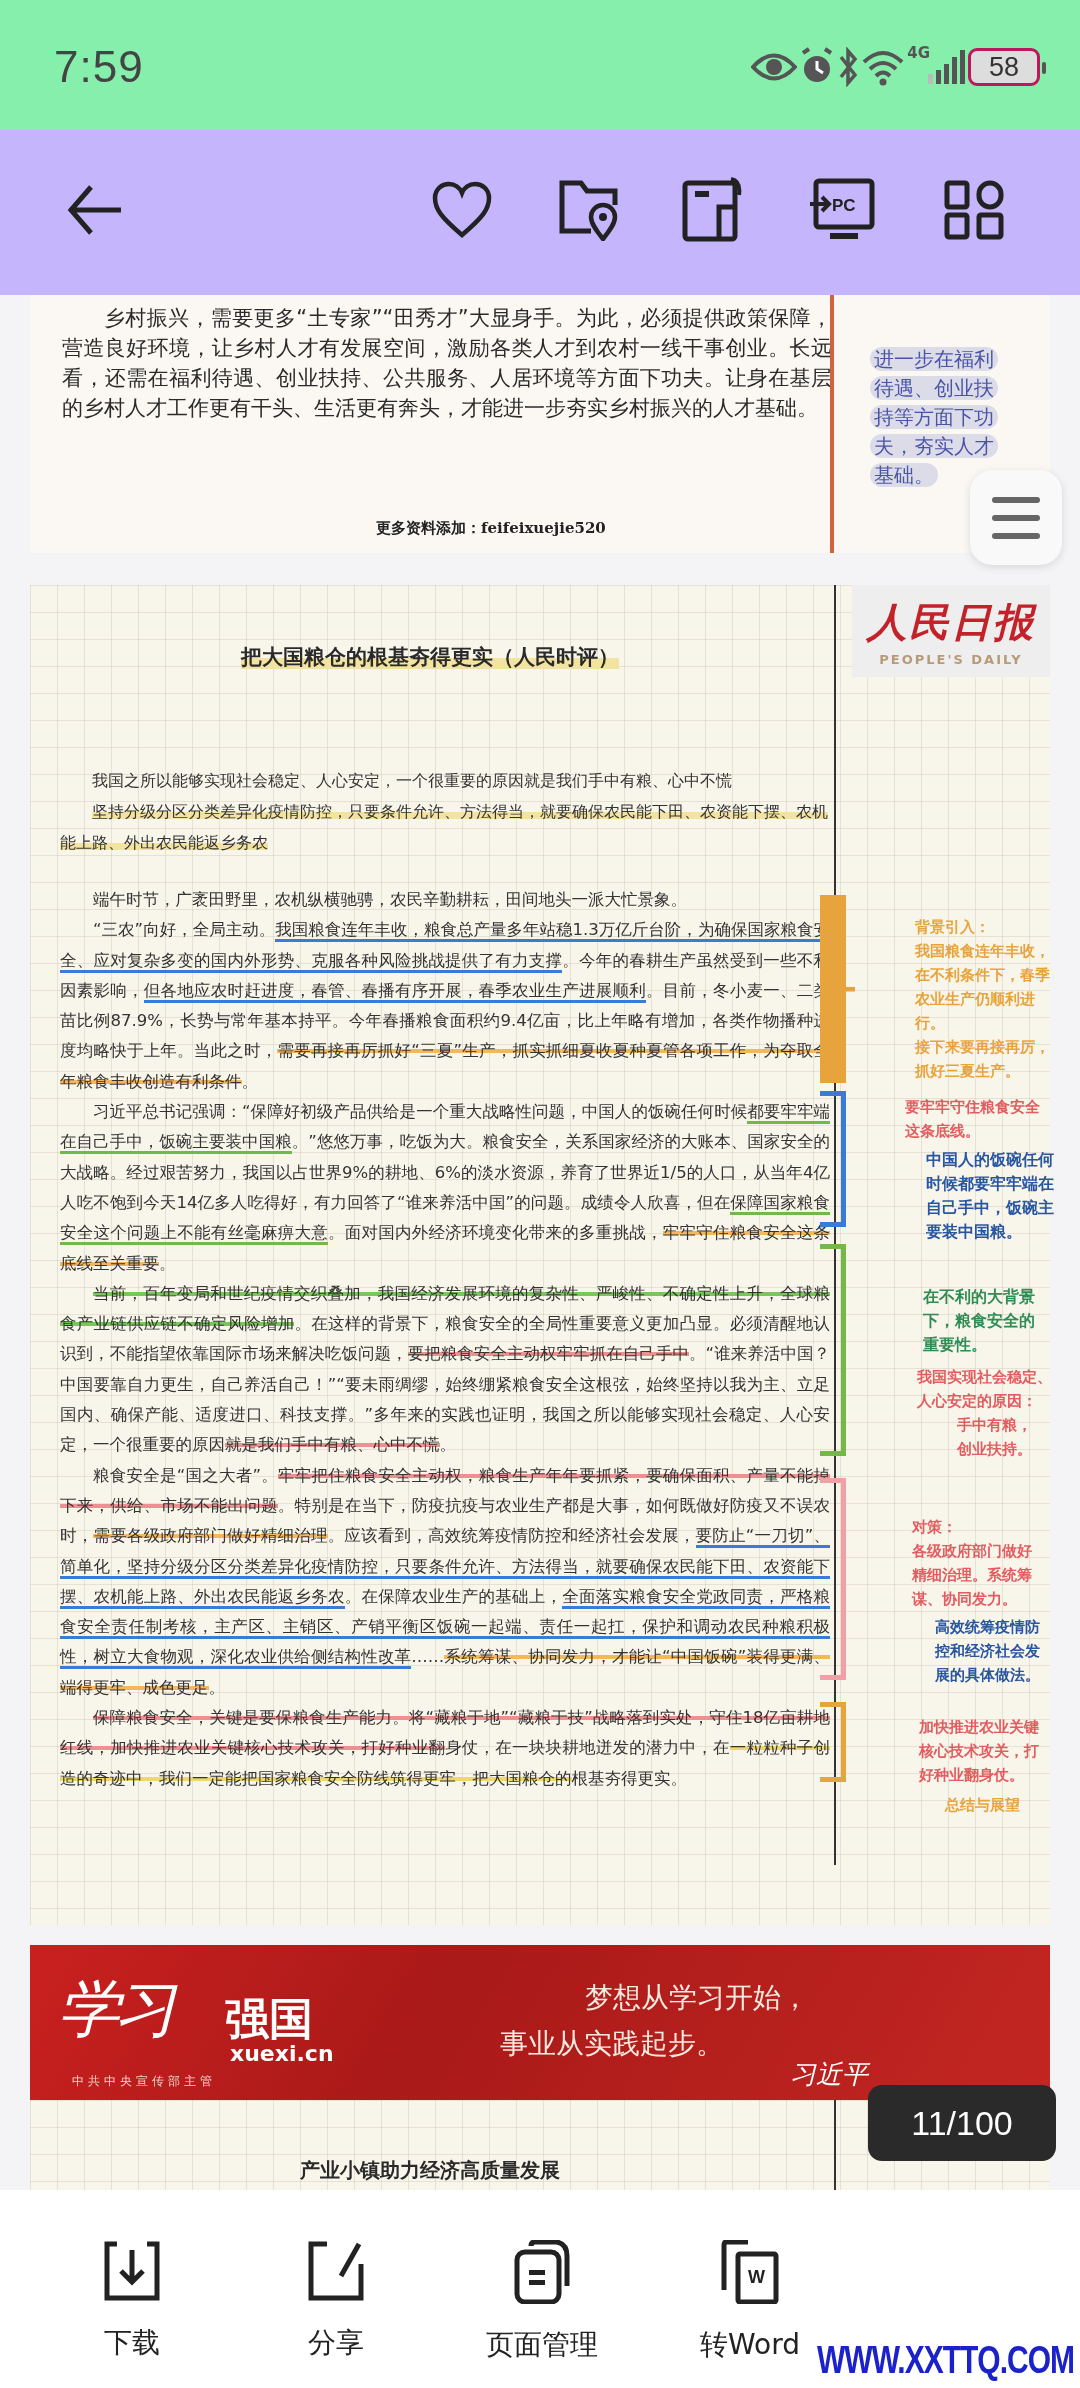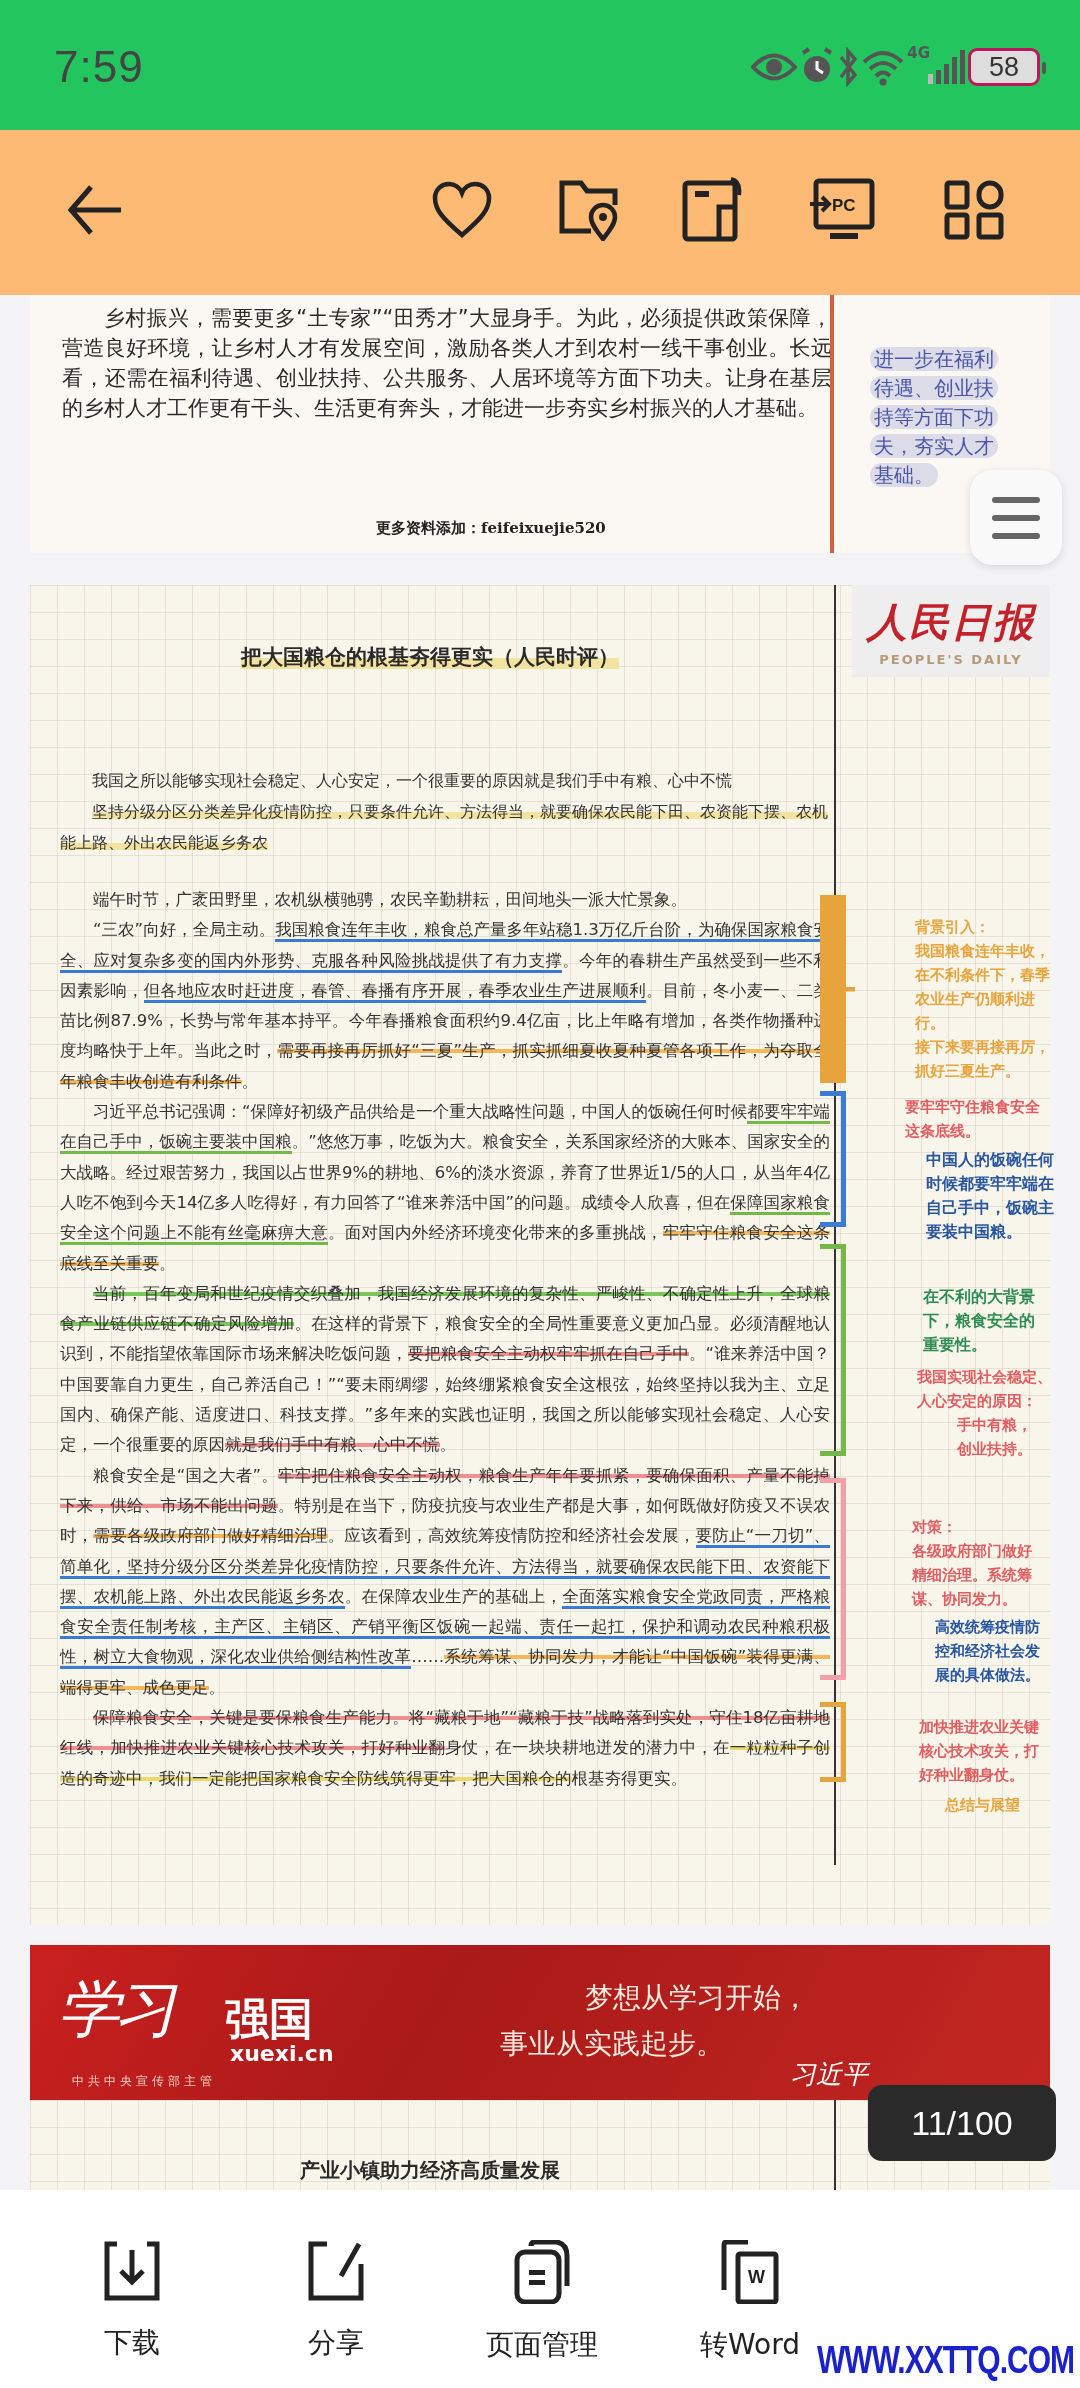--- a/index.html
+++ b/index.html
@@ -1,29 +1,29 @@
 <!DOCTYPE html>
 <html><head>
 <meta charset="utf-8">
 <style>
   * { box-sizing: border-box; margin: 0; padding: 0; }
   html, body { width: 1080px; height: 2388px; overflow: hidden; background: #f4f4f6; }
   body { font-family: "DejaVu Sans", "Liberation Sans", sans-serif; position: relative; color: #222; }
 
   
-  .statusbar { position: absolute; left: 0; top: 0; width: 1080px; height: 130px; background: #22c55e; }
+  .statusbar { position: absolute; left: 0; top: 0; width: 1080px; height: 130px; background: #86efac; }
   .status-time { position: absolute; left: 54px; top: 42px; font-size: 44px; color: #444; font-family: "Liberation Sans", sans-serif; letter-spacing: 1px; }
   .status-icons { position: absolute; right: 40px; top: 44px; height: 46px; display: flex; align-items: center; gap: 2px; }
   .status-icons svg { display: block; }
   .battery { width: 72px; height: 38px; border: 3px solid #be185d; border-radius: 9px; position: relative; display: flex; align-items: center; justify-content: center; background: #ddd; }
   .battery::after { content: ""; position: absolute; right: -9px; top: 11px; width: 4px; height: 12px; background: #555; border-radius: 2px; }
   .battery span { font-size: 27px; color: #333; font-family: "Liberation Sans", sans-serif; }
 
   
-  .toolbar { position: absolute; left: 0; top: 130px; width: 1080px; height: 165px; background: #fdba74; }
+  .toolbar { position: absolute; left: 0; top: 130px; width: 1080px; height: 165px; background: #c4b5fd; }
   .tb-btn { position: absolute; top: 40px; width: 80px; height: 80px; display: flex; align-items: center; justify-content: center; }
 
   
   .viewport { position: absolute; left: 0; top: 295px; width: 1080px; height: 1895px; background: #f4f4f6; overflow: hidden; }
   .page { position: absolute; left: 30px; width: 1020px; }
   .page-top { top: 0; height: 258px; background: #fbf8f3; }
   .page-top .text { position: absolute; left: 32px; top: 8px; width: 770px; font-size: 21px; line-height: 30px; color: #2a2a2a; text-align: justify; }
   .page-top .margin-rule { position: absolute; left: 800px; top: 0; width: 4px; height: 258px; background: #d0633e; }
   .hand-note { position: absolute; left: 840px; top: 50px; width: 160px; font-size: 20px; line-height: 29px; color: #4a55a8; font-family: "DejaVu Serif", serif; }
   .hand-note span { background: #dcdbe8; border-radius: 12px; padding: 0 4px; }

